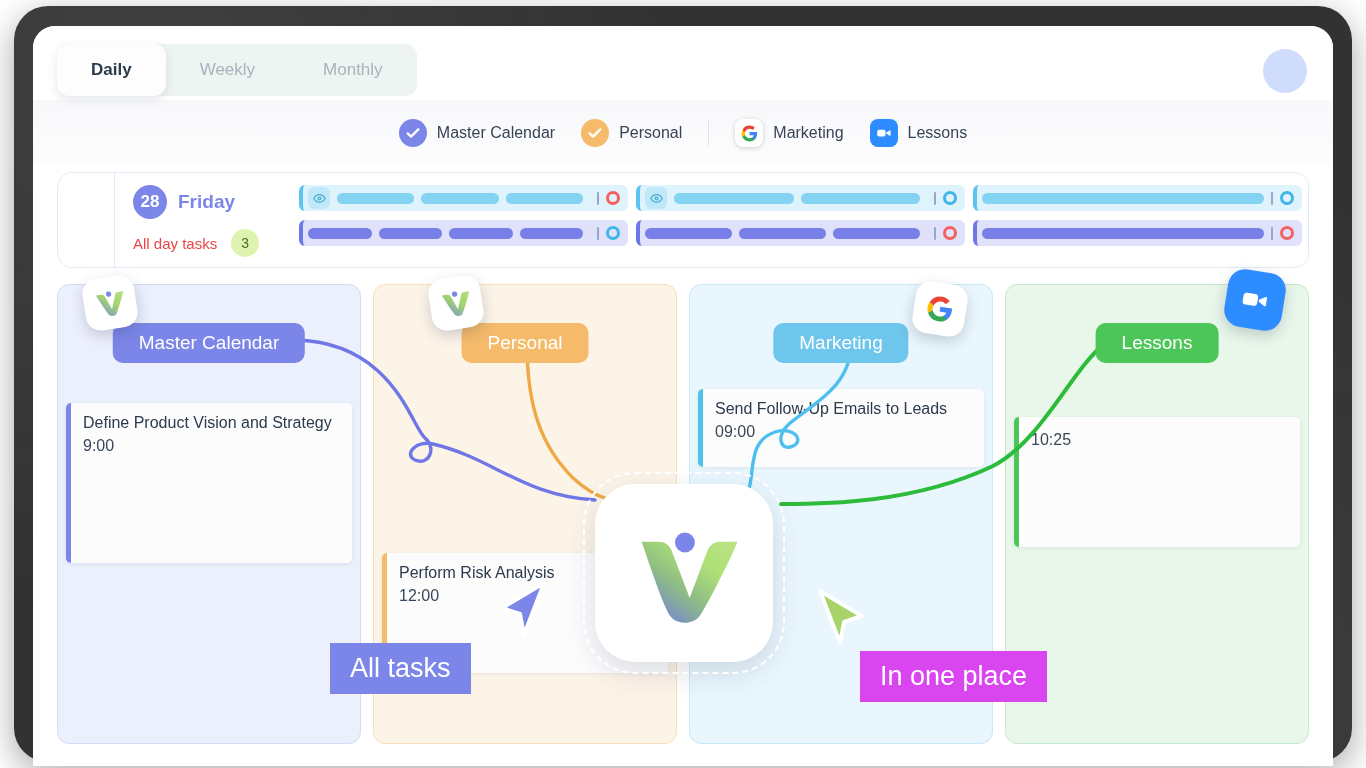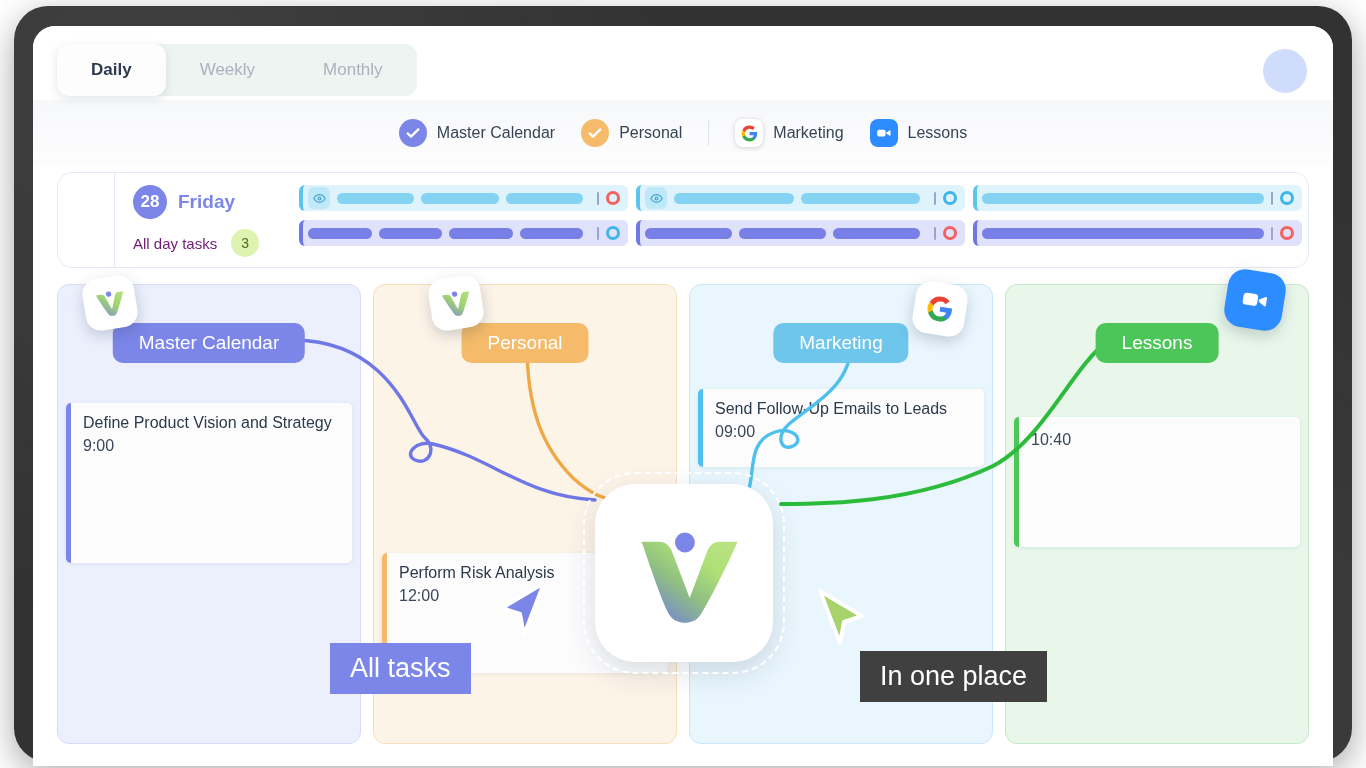--- a/index.html
+++ b/index.html
@@ -121,21 +121,21 @@
   .ad-daycol { width: 178px; flex:none; padding: 12px 0 0 18px; }
   .daytop { display: flex; align-items: center; gap: 11px; }
   .daynum {
     width: 34px; height: 34px; border-radius: 50%;
     background: #7b86e8; color:#fff;
     display:flex; align-items:center; justify-content:center;
     font-size: 17px; font-weight: 600;
   }
   .dayname { font-size: 19px; color: #7b86e8; font-weight: 600; }
   .daybot { display:flex; align-items:center; gap: 14px; margin-top: 10px; }
-  .adlabel { font-size: 15px; color: #701a75; }
+  .adlabel { font-size: 15px; color: #ef4444; }
   .adcount {
     width: 28px; height: 28px; border-radius: 50%;
     background: #dff3b0; color:#4e6b22;
     display:flex; align-items:center; justify-content:center;
     font-size: 14px;
   }
   .ad-bars { flex: 1; display:flex; gap: 8px; padding: 12px 6px 0 6px; }
   .bargroup { flex: 1; display:flex; flex-direction:column; gap: 9px; }
   .bar {
     height: 26px; border-radius: 6px;
@@ -237,21 +237,21 @@
   
   .callout {
     position: absolute;
     padding: 10px 20px;
     color: #fff;
     font-size: 27px;
     z-index: 25;
     white-space: nowrap;
   }
   .callout.blue  { background:#7b86e8; left: 330px; top: 643px; }
-  .callout.green { background:#404040; left: 860px; top: 651px; }
+  .callout.green { background:#d946ef; left: 860px; top: 651px; }
 
   .cursor { position:absolute; z-index: 24; }
 </style>
 </head>
 <body>
 
 <div id="stage">
   <div class="bezel"></div>
 
   <div class="app">
@@ -454,21 +454,21 @@
 
       <div class="col lessons">
         <div class="col-app-icon" style="right:24px;top:-14px;width:58px;height:58px;border-radius:17px;background:#2d8cff;transform:rotate(9deg)">
           <svg viewBox="0 0 24 24" width="32" height="32">
             <rect x="3" y="7.5" width="11" height="9" rx="2.4" fill="#fff"></rect>
             <path d="M15 11.2l4.6-2.7c.5-.3 1.1.06 1.1.64v5.72c0 .58-.6.94-1.1.64L15 12.8z" fill="#fff"></path>
           </svg>
         </div>
         <div class="col-pill">Lessons</div>
         <div class="ev" style="left:8px;top:132px;right:8px;height:130px;border-left-color:#4dc659">
-          <div class="ev-time">10:40</div>
+          <div class="ev-time">10:25</div>
         </div>
       </div>
 
     </div>
 
     <svg class="wires" viewBox="0 0 1300 740" preserveAspectRatio="none">
 
       <path d="M262 314 C 360 316, 378 400, 392 412 C 404 422, 396 440, 382 434 C 370 428, 384 414, 400 418 C 460 432, 490 470, 562 474" fill="none" stroke="#6f77e6" stroke-width="3.4" stroke-linecap="round"></path>
 
       <path d="M494 318 C 494 380, 508 420, 540 452 C 560 470, 572 474, 596 476" fill="none" stroke="#f0a844" stroke-width="3.4" stroke-linecap="round"></path>

